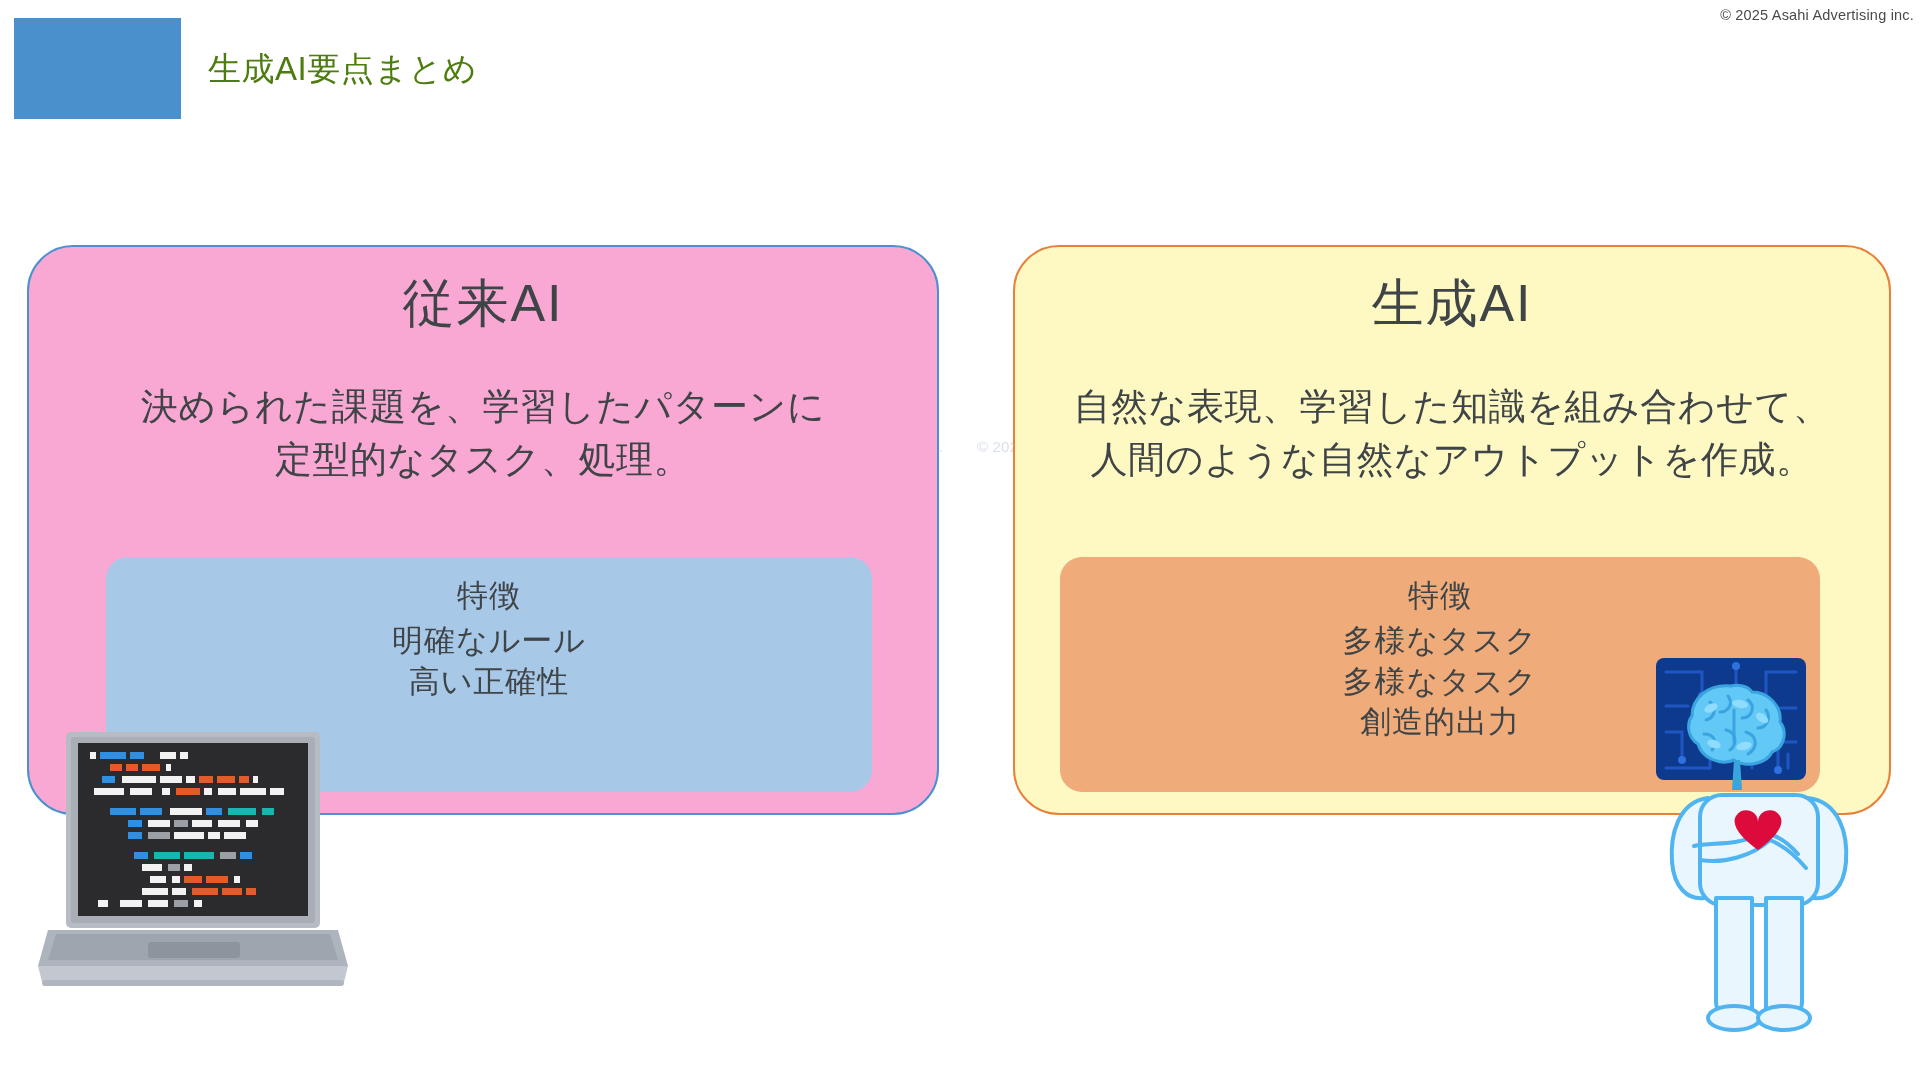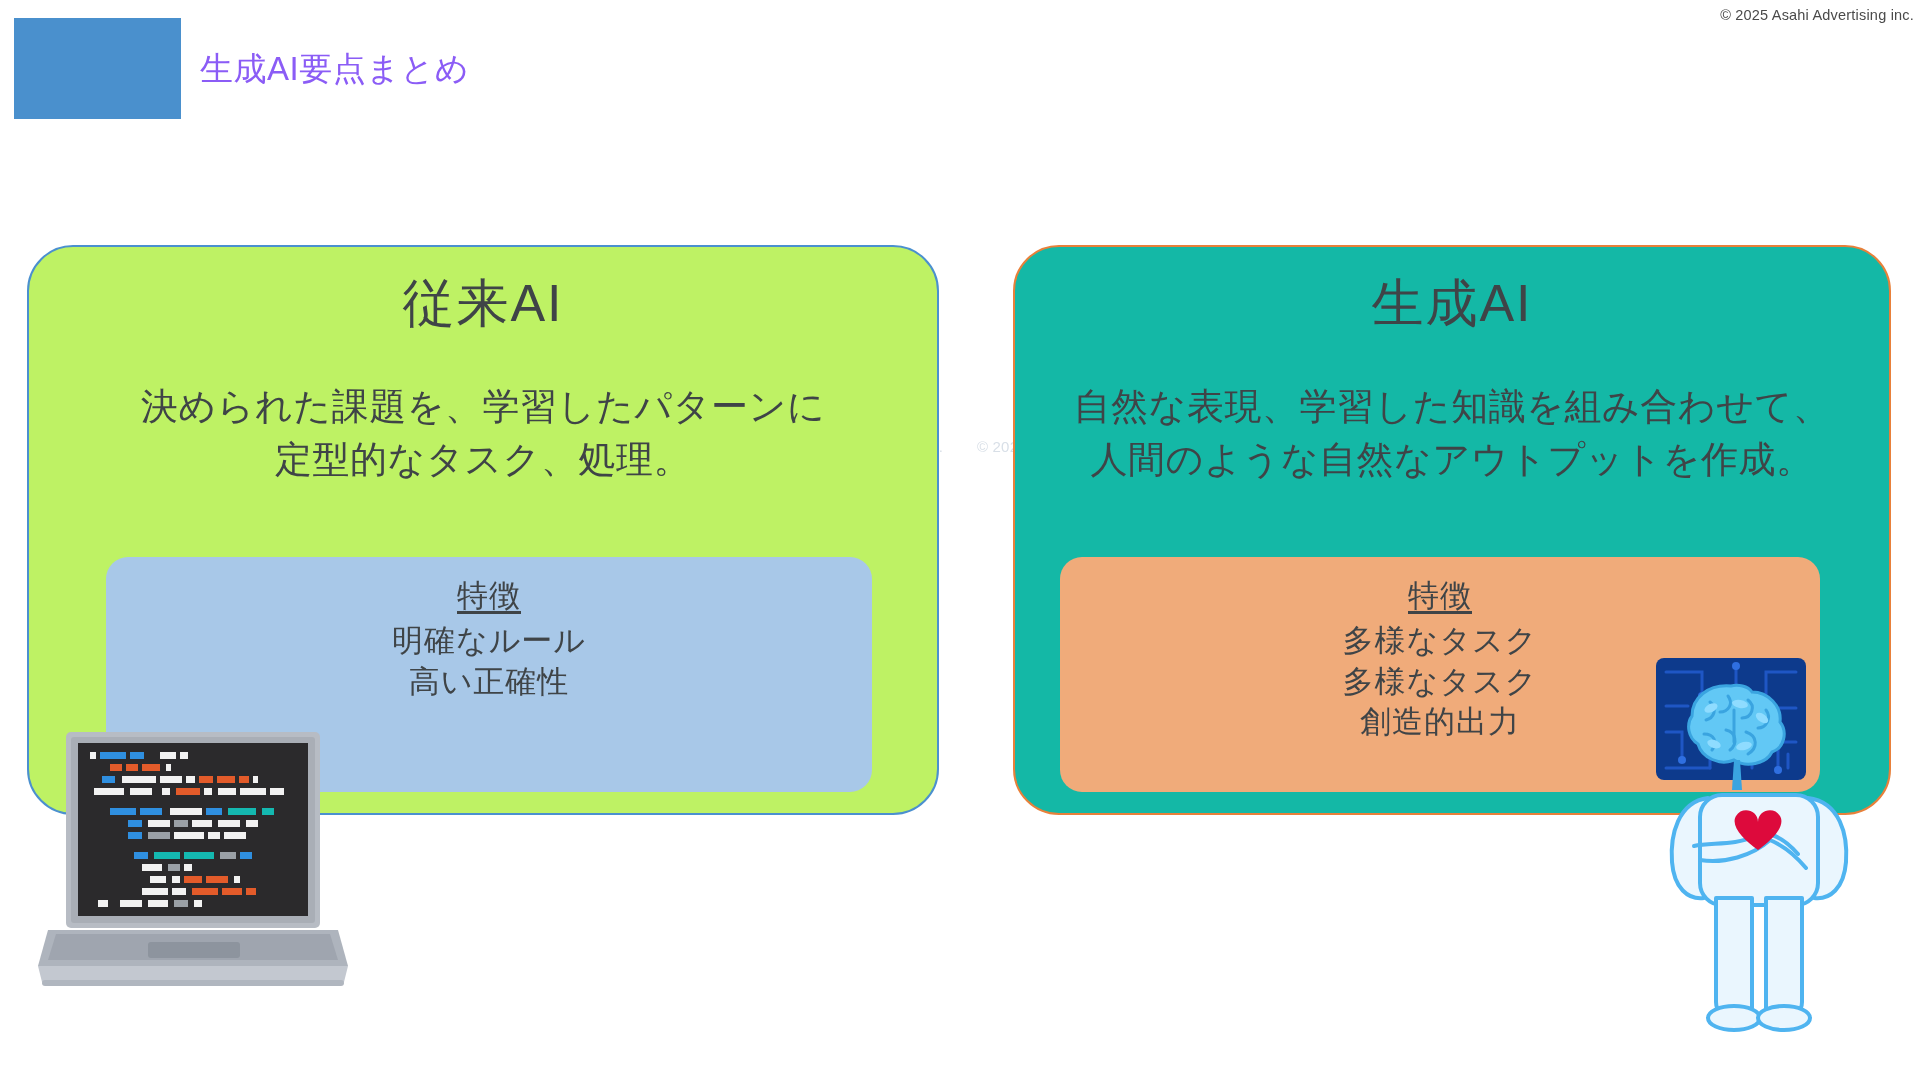--- a/index.html
+++ b/index.html
@@ -26,43 +26,43 @@
   }
 
   
   .header { position: absolute; top: 0; left: 0; width: 1920px; height: 150px; z-index: 20; }
   .accent-block {
     position: absolute; left: 14px; top: 18px;
     width: 167px; height: 101px;
     background: #4a90cd;
   }
   .page-title {
-    position: absolute; left: 200px; top: 47px;
-    font-size: 33px; color: #8b5cf6; font-weight: 400;
+    position: absolute; left: 208px; top: 47px;
+    font-size: 33px; color: #4d7c0f; font-weight: 400;
     letter-spacing: .5px;
   }
   .copyright-top {
     position: absolute; right: 6px; top: 7px;
     font-size: 14.5px; color: #4a4a4a; letter-spacing: .2px;
   }
 
   
   .card {
     position: absolute;
     border-radius: 46px;
     z-index: 10;
   }
   .card-left {
     left: 27px; top: 245px; width: 912px; height: 570px;
-    background: #bef264;
+    background: #f9a8d4;
     border: 2px solid #4b90cf;
   }
   .card-right {
     left: 1013px; top: 245px; width: 878px; height: 570px;
-    background: #14b8a6;
+    background: #fef9c3;
     border: 2px solid #e8803a;
   }
   .card-title {
     position: absolute; left: 0; right: 0; top: 22px;
     text-align: center;
     font-size: 52px; color: #3f4447; font-weight: 400;
     letter-spacing: 2px;
   }
   .card-desc {
     position: absolute; left: 0; right: 0; top: 134px;
@@ -82,21 +82,20 @@
   .feature-left {
     left: 77px; top: 310px; width: 766px; height: 235px;
     background: #a8c8e8;
   }
   .feature-right {
     left: 45px; top: 310px; width: 760px; height: 235px;
     background: #f0ab7a;
   }
   .feature-heading {
     font-size: 31px; color: #3f4447;
-    text-decoration: underline;
     text-underline-offset: 5px;
     margin-bottom: 4px; letter-spacing: 1px;
   }
   .feature-item {
     font-size: 31px; color: #3f4447; line-height: 1.31; letter-spacing: 1px;
   }
 
   
   .laptop {
     position: absolute; left: 38px; top: 730px;

